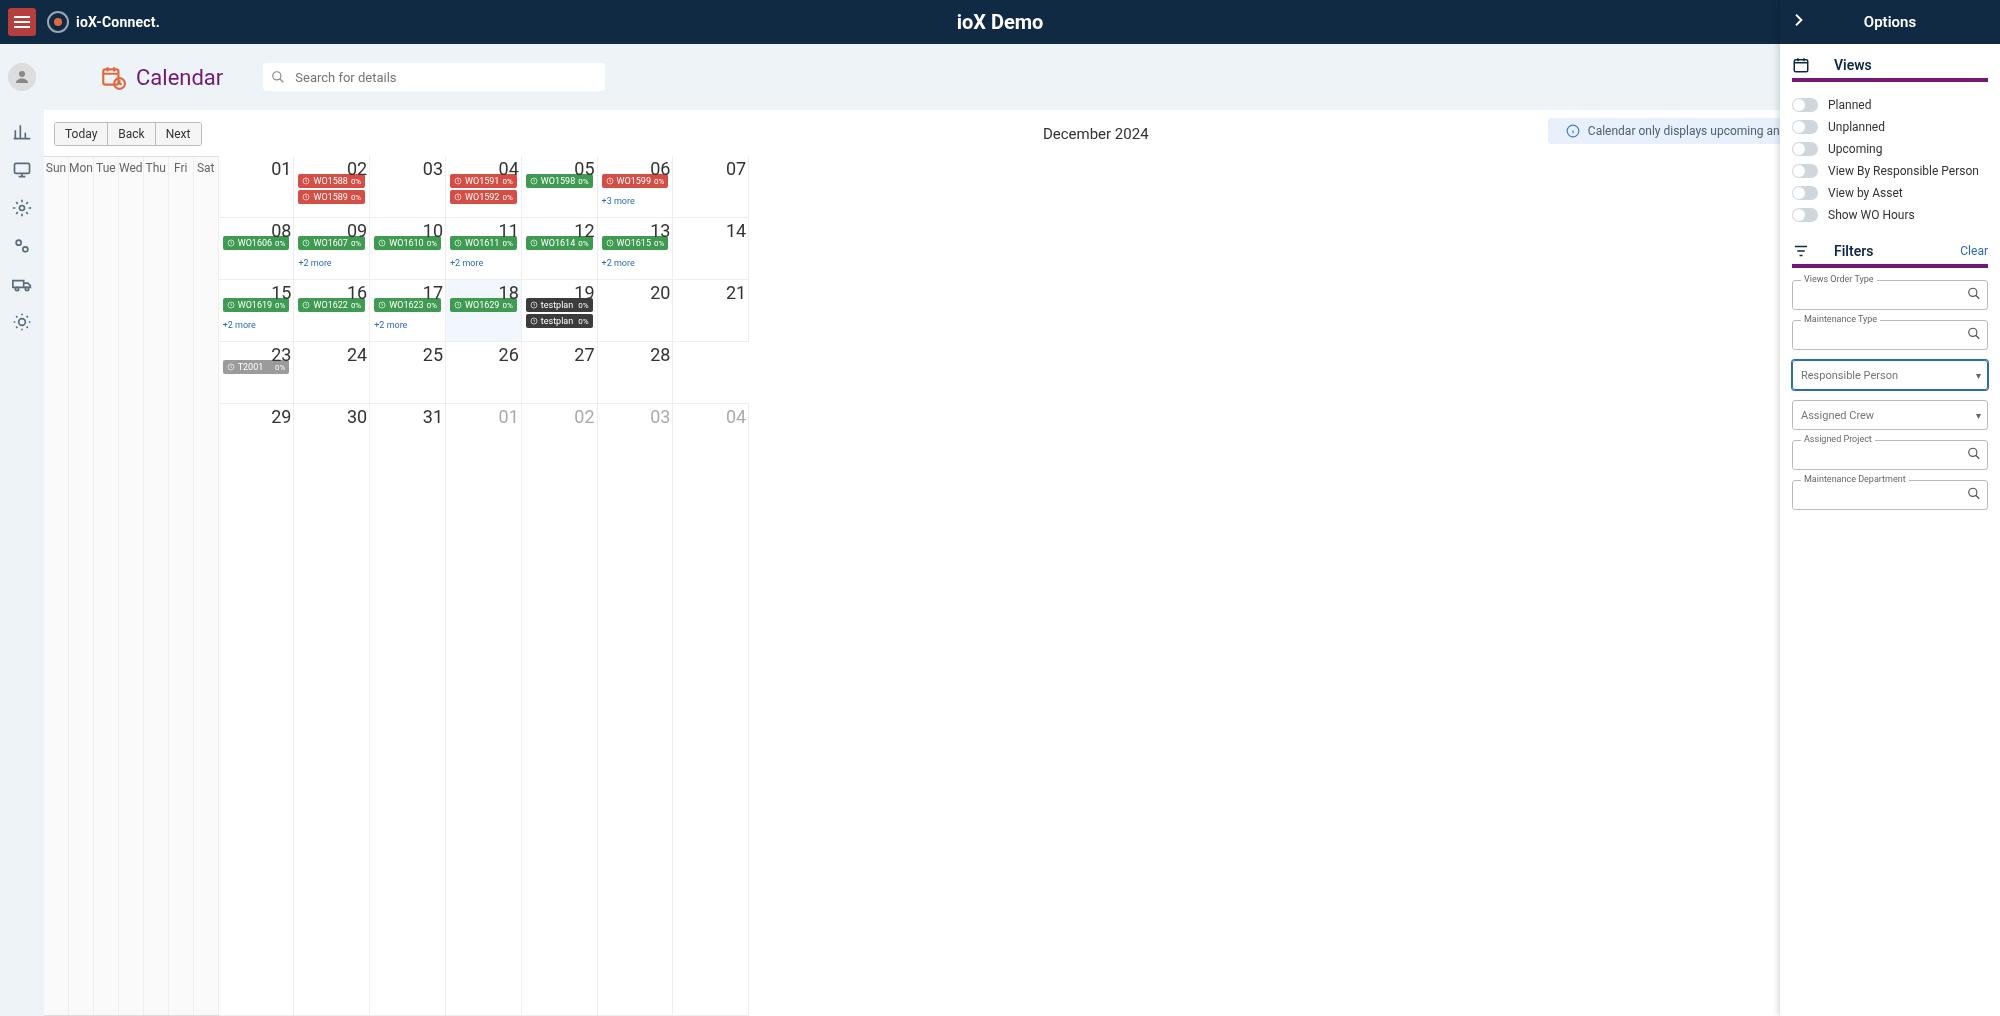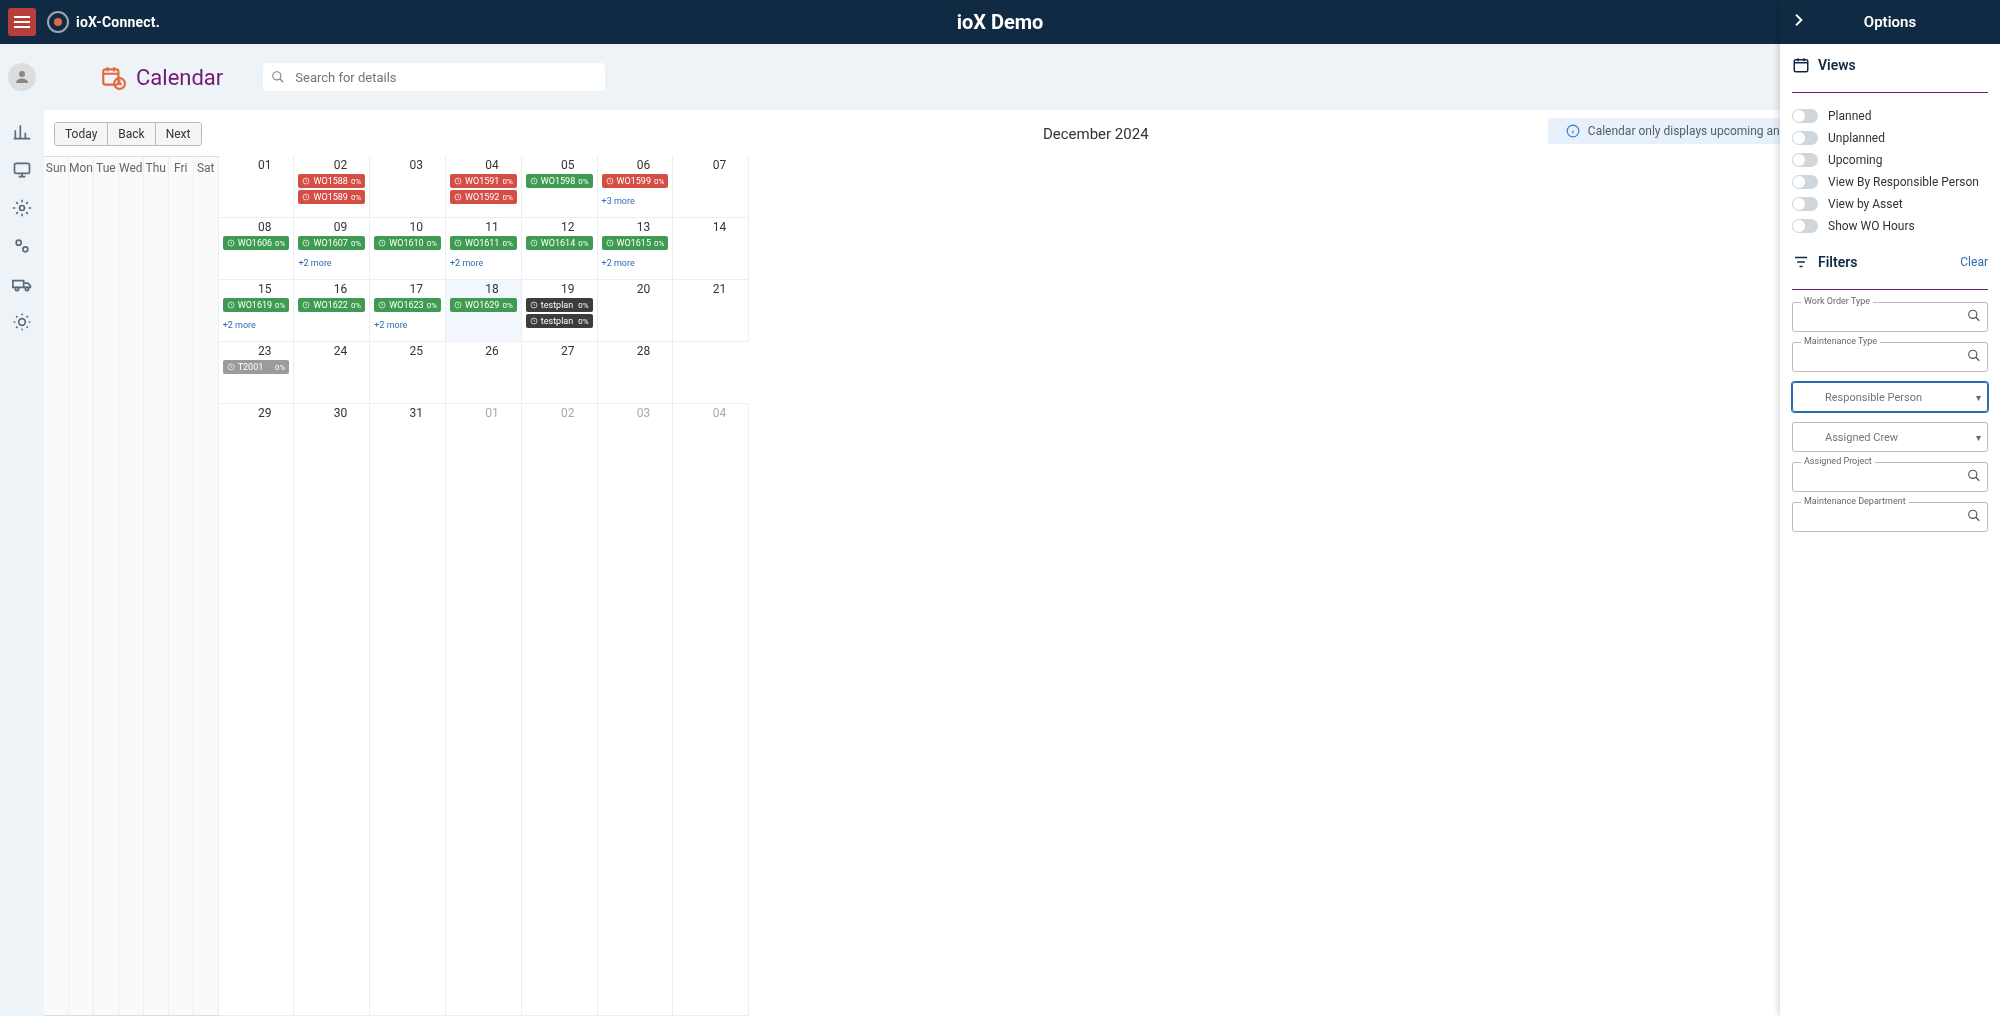--- a/index.html
+++ b/index.html
@@ -41,52 +41,52 @@
   .info-banner svg { stroke: #3b7fc0; }
 
   
   .cal { display: flex; flex-direction: row; height: calc(100% - 46px); }
   .cal .hdr { display: grid; grid-template-columns: repeat(7, 1fr); border-top: 1px solid #ddd; border-bottom: 1px solid #ddd; background: #fafafa; font-size: 12px; text-align: center; }
   .cal .hdr div { padding: 4px 0; border-right: 1px solid #eee; color: #666; }
   .cal .weeks { display: flex; flex-direction: column; }
   .cal .week { display: grid; grid-template-columns: repeat(7, 1fr); min-height: 62px; border-bottom: 1px solid #eee; }
   .cal .week.last { flex: 1; }
   .cal .day { position: relative; border-right: 1px solid #eee; padding: 2px 4px; font-size: 10px; overflow: hidden; }
-  .cal .day .num { position: absolute; top: 2px; right: 22px; font-size: 12px; color: #333; text-align: center; }
+  .cal .day .num { position: absolute; top: 2px; right: 2px; font-size: 18px; color: #333; text-align: center; }
   .cal .day.today { background: #f1f7fc; }
   .cal .day.other .num { color: #aaa; }
 
   .ev { display: flex; align-items: center; gap: 3px; height: 14px; border-radius: 2px; padding: 0 4px; color: #fff; font-size: 9px; margin-top: 2px; white-space: nowrap; }
   .ev .pct { margin-left: auto; font-size: 8px; }
   .ev.red { background: #d54e45; }
   .ev.green { background: #3f9b52; }
   .ev.dark { background: #3c3c3c; }
   .ev.gray { background: #9b9b9b; }
   .ev svg { width: 8px; height: 8px; stroke: #fff; stroke-width: 2; fill: none; }
   .more { color: #2b6cb0; font-size: 9px; margin-top: 8px; cursor: pointer; }
 
   
   .panel { position: absolute; top: 0; right: 0; bottom: 0; width: 220px; background: #fff; box-shadow: -2px 0 6px rgba(0,0,0,.15); display: flex; flex-direction: column; z-index: 50; }
   .panel-header { height: 44px; background: #102a43; color: #fff; display: flex; align-items: center; justify-content: center; position: relative; }
   .panel-header .collapse { position: absolute; left: 10px; cursor: pointer; }
   .panel-header .ptitle { font-size: 15px; font-weight: 600; }
 
   .panel-body { padding: 12px 12px; font-size: 12px; display: flex; flex-direction: column; gap: 12px; overflow-y: auto; }
-  .section-h { display: flex; align-items: center; gap: 8px; color: #102a43; font-weight: 600; font-size: 14px; border-bottom: 1px solid #701a75; padding-bottom: 18px; }
+  .section-h { display: flex; align-items: center; gap: 24px; color: #102a43; font-weight: 600; font-size: 14px; border-bottom: 4px solid #701a75; padding-bottom: 4px; }
   .section-h .clear { margin-left: auto; color: #2b6cb0; font-size: 12px; font-weight: 400; cursor: pointer; }
 
   .vlist { display: flex; flex-direction: column; gap: 8px; margin-top: 4px; }
   .vrow { display: flex; align-items: center; gap: 10px; font-size: 12px; color: #333; }
   .toggle { width: 26px; height: 14px; border-radius: 7px; background: #cfd6dc; position: relative; cursor: pointer; flex-shrink: 0; }
   .toggle::after { content: ""; position: absolute; top: 1px; left: 1px; width: 12px; height: 12px; background: #fff; border-radius: 50%; }
 
   .flist { display: flex; flex-direction: column; gap: 10px; }
   .ffield { border: 1px solid #bbb; border-radius: 3px; height: 30px; position: relative; display: flex; align-items: center; }
   .ffield .flabel { position: absolute; top: -7px; left: 8px; font-size: 9px; background: #fff; padding: 0 3px; color: #666; }
-  .ffield input { border: none; outline: none; width: 100%; height: 100%; padding: 0 28px 0 8px; font-size: 11px; background: transparent; margin-left: 24px; }
+  .ffield input { border: none; outline: none; width: 100%; height: 100%; padding: 0 28px 0 8px; font-size: 11px; background: transparent; }
   .ffield .ficon { position: absolute; right: 6px; top: 50%; transform: translateY(-50%); }
   .ffield.active { border-color: #2b6cb0; box-shadow: 0 0 0 1px #2b6cb0; }
   .ffield .caret::after { content: "▾"; font-size: 10px; color: #666; }
 
   
   .fab { position: absolute; right: 14px; bottom: 14px; display: flex; flex-direction: column; gap: 10px; z-index: 40; }
   .fab button { width: 30px; height: 30px; border: none; border-radius: 3px; display: flex; align-items: center; justify-content: center; cursor: pointer; background: #fff; box-shadow: 0 1px 3px rgba(0,0,0,.2); }
 </style>
 </head>
 <body>
@@ -557,21 +557,21 @@
     <div class="section-h" style="margin-top:8px;">
       <svg width="18" height="18" viewBox="0 0 24 24" fill="none" stroke="#102a43" stroke-width="2">
           <path d="M4 6h16M7 12h10M10 18h4"></path>
         </svg>
       <span>Filters</span>
       <span class="clear">Clear</span>
     </div>
 
     <div class="flist">
       <div class="ffield">
-        <span class="flabel">Work Order Type</span>
+        <span class="flabel">Views Order Type</span>
         <input type="text" style="">
         <span class="ficon"><svg width="14" height="14" viewBox="0 0 24 24" fill="none" stroke="#555" stroke-width="2">
               <circle cx="10" cy="10" r="7"></circle>
               <path d="M21 21l-6-6"></path>
             </svg></span>
       </div>
       <div class="ffield">
         <span class="flabel">Maintenance Type</span>
         <input type="text" style="">
         <span class="ficon"><svg width="14" height="14" viewBox="0 0 24 24" fill="none" stroke="#555" stroke-width="2">

